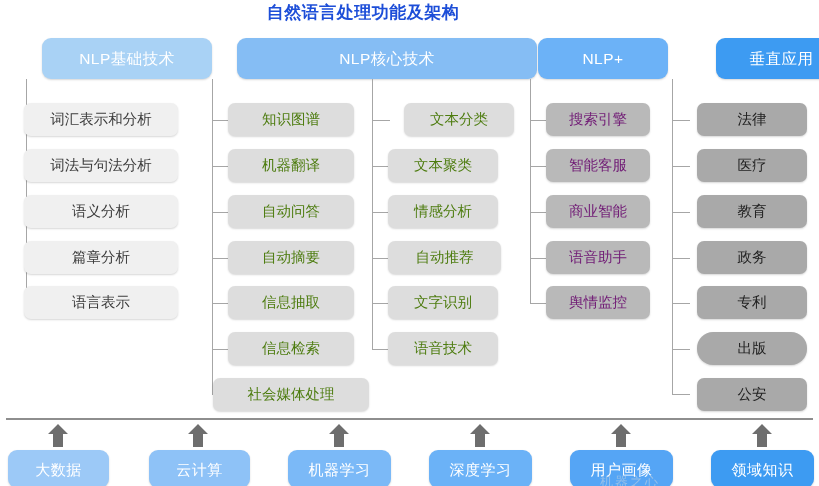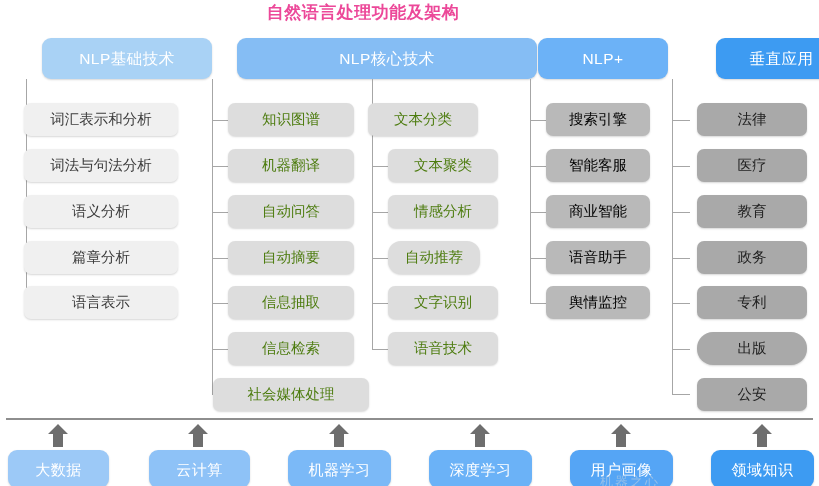--- a/index.html
+++ b/index.html
@@ -16,21 +16,21 @@
   }
 
   #page-title {
     position: absolute;
     top: 0px;
     left: 0;
     width: 726px;
     text-align: center;
     font-size: 17px;
     font-weight: bold;
-    color: #ec4899;
+    color: #1d4ed8;
     letter-spacing: 0.5px;
     line-height: 26px;
   }
 
   
   .node {
     position: absolute;
     box-sizing: border-box;
     border-radius: 7px;
     display: flex;
@@ -53,21 +53,21 @@
   }
   .hdr-l1 { background: #a9d2f5; }
   .hdr-l2 { background: #85bdf4; }
   .hdr-l3 { background: #6cb2f7; }
   .hdr-l4 { background: #3d9bf2; align-items: center; }
 
   
   .leaf-node { height: 33px; color: #333333; }
   .grey-1 { background: #f0f0f0; color: #3b3b3b; }
   .grey-2 { background: #dddddd; color: #4d7c0f; }
-  .grey-3 { background: #b9b9b9; color: #000000; }
+  .grey-3 { background: #b9b9b9; color: #701a75; }
   .grey-4 { background: #a9a9a9; color: #222222; }
 
   
   .base-node {
     height: 38px;
     border-radius: 9px;
     color: #ffffff;
     font-size: 15px;
     letter-spacing: 0.5px;
   }
@@ -216,30 +216,30 @@
 <div class="node leaf-node grey-2" style="left:228px; top:286px; width:126px;">
     <span>信息抽取</span>
   </div>
 <div class="node leaf-node grey-2" style="left:228px; top:332px; width:126px;">
     <span>信息检索</span>
   </div>
 <div class="node leaf-node grey-2" style="left:213px; top:378px; width:156px;">
     <span>社会媒体处理</span>
   </div>
 
-<div class="node leaf-node grey-2" style="left:368px; top:103px; width:110px;">
+<div class="node leaf-node grey-2" style="left:404px; top:103px; width:110px;">
     <span>文本分类</span>
   </div>
 <div class="node leaf-node grey-2" style="left:388px; top:149px; width:110px;">
     <span>文本聚类</span>
   </div>
 <div class="node leaf-node grey-2" style="left:388px; top:195px; width:110px;">
     <span>情感分析</span>
   </div>
-<div class="node leaf-node grey-2" style="left:388px; top:241px; width:92px;border-radius:13px;">
+<div class="node leaf-node grey-2" style="left:388px; top:241px; width:113px;">
     <span>自动推荐</span>
   </div>
 <div class="node leaf-node grey-2" style="left:388px; top:286px; width:110px;">
     <span>文字识别</span>
   </div>
 <div class="node leaf-node grey-2" style="left:388px; top:332px; width:110px;">
     <span>语音技术</span>
   </div>
 
 <div class="node leaf-node grey-3" style="left:546px; top:103px; width:104px;">

